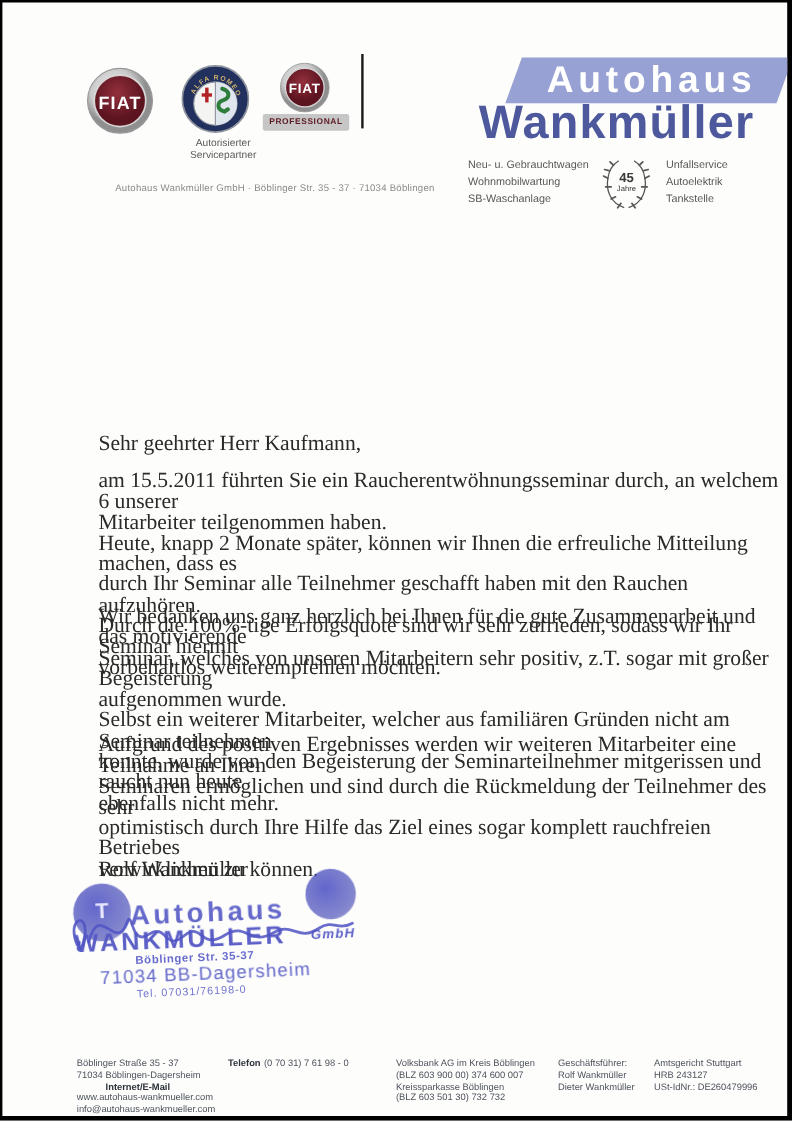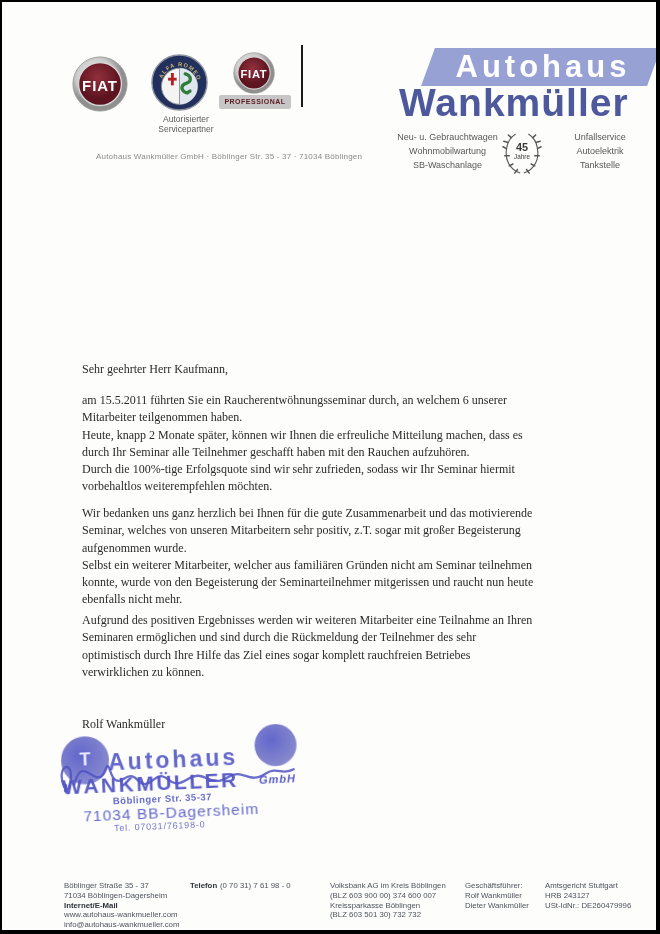--- a/index.html
+++ b/index.html
@@ -20,41 +20,41 @@
   }
   .vline { width:2px; background:#1a1a1a; }
   .banner-shape { background:#97a1d3; transform:skewX(-20deg); }
   .banner-text {
     color:#ffffff; font-weight:bold; font-size:31px; letter-spacing:4px;
     text-align:center; line-height:36px;
   }
   .brand-name {
     color:#4d599c; font-weight:bold; font-size:39px; letter-spacing:1px; line-height:40px;
   }
-  .services { font-size:9px; color:#585858; line-height:14px;text-align:center; }
+  .services { font-size:9px; color:#585858; line-height:14px; }
   .sender-line { font-size:8px; color:#8a8a8a; letter-spacing:0.2px;margin-left:32px; }
-  .bt { font-family:"Liberation Serif", serif; font-size:12px; line-height:17.3px; color:#2a2a27; width:575px; }
+  .bt { font-family:"Liberation Serif", serif; font-size:18px; line-height:17.3px; color:#2a2a27; width:575px; }
 
   
   .stamp { color:#5a5ec4; transform:rotate(-2.5deg); }
   .stamp-blob {
     border-radius:50%; filter:blur(0.6px);
     background:radial-gradient(circle at 40% 38%, rgba(90,94,200,0.95), rgba(70,74,180,0.65) 70%, rgba(70,74,180,0.25));
   }
   .stamp-blob .blob-letter { color:#e8e8ff; font-weight:bold; font-size:18px; text-align:center; }
   .stamp-autohaus { font-weight:bold; font-size:23px; letter-spacing:3px; color:rgba(88,92,198,0.92); filter:blur(0.3px); }
   .stamp-name { font-weight:bold; font-size:21px; letter-spacing:2.5px; color:rgba(82,86,195,0.95); filter:blur(0.3px); }
   .stamp-suffix { font-style:italic; font-weight:bold; font-size:11px; letter-spacing:1px; }
   .stamp-street { font-weight:bold; font-size:9.5px; letter-spacing:0.5px; color:rgba(88,92,198,0.9); }
   .stamp-city { font-size:15.5px; letter-spacing:1px; color:rgba(88,92,198,0.92); filter:blur(0.3px); }
   .stamp-phone { font-size:9px; letter-spacing:0.8px; color:rgba(88,92,198,0.85); }
 
   
   .fcol { position:absolute; top:879px; font-size:7.8px; line-height:9.8px; color:#4d525b; }
-  .fbold { font-weight:bold; color:#2c313a; }
+  .fbold { font-weight:bold; color:#2c313a;margin-left:24px; }
   .flabel { display:inline-block; width:30px; font-weight:bold; color:#2c313a; }
   .ext { margin-left:30px;margin-top:40px; }
   .extname { display:inline-block; width:58px; }
 </style>
 </head>
 <body>
 
 <div class="page">
 
   <div class="abs logo-row" style="left:70px; top:54px;">

